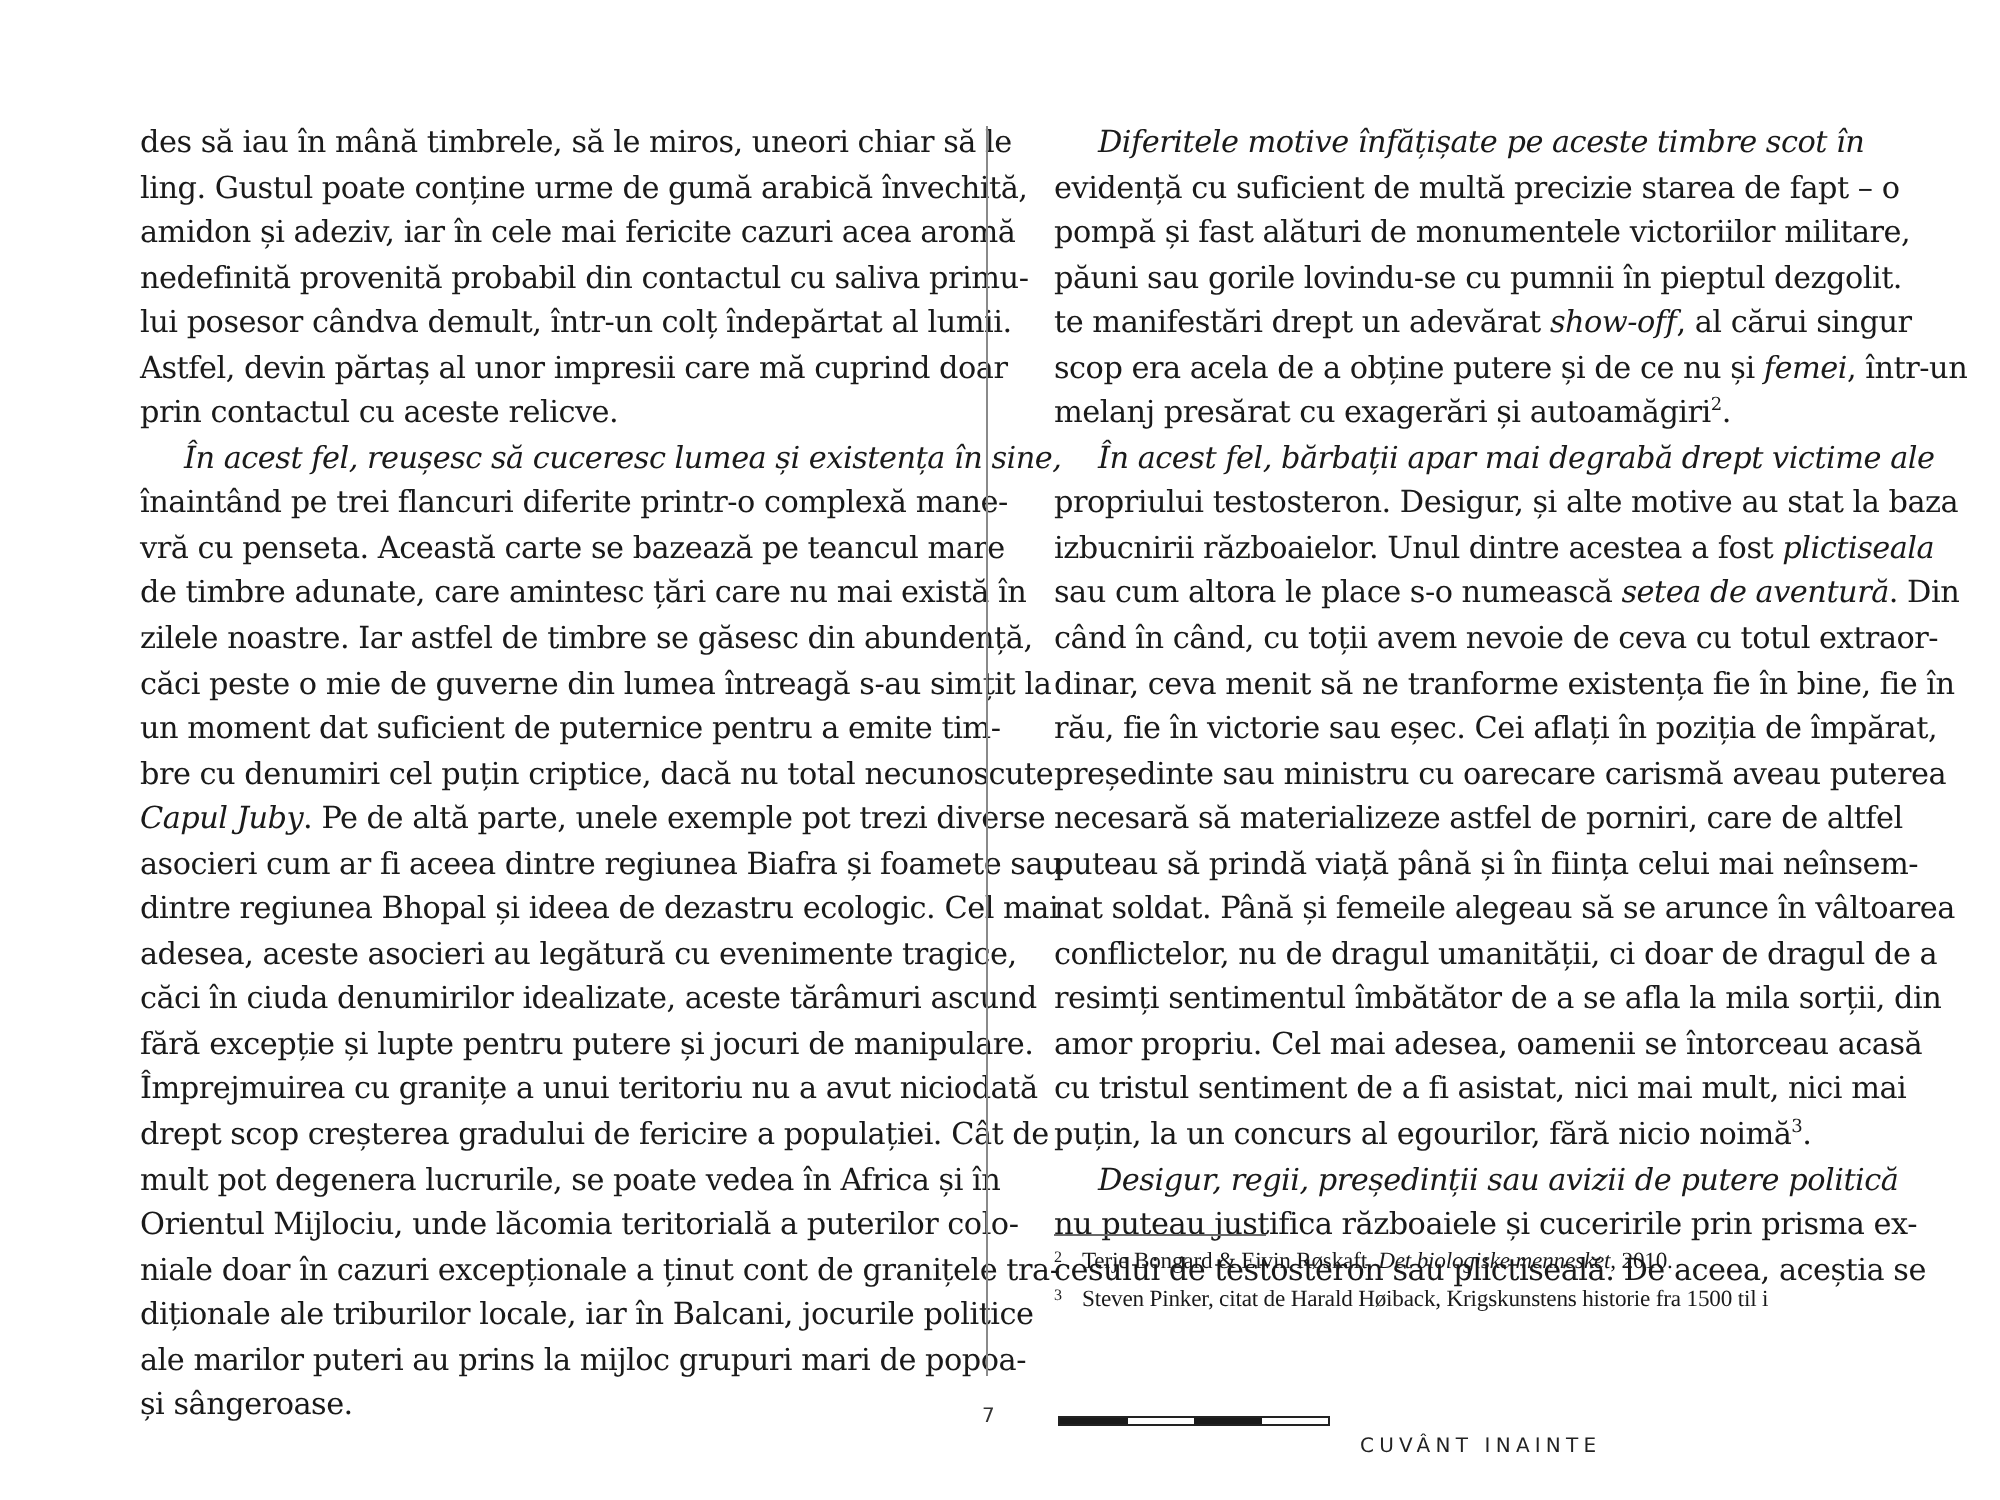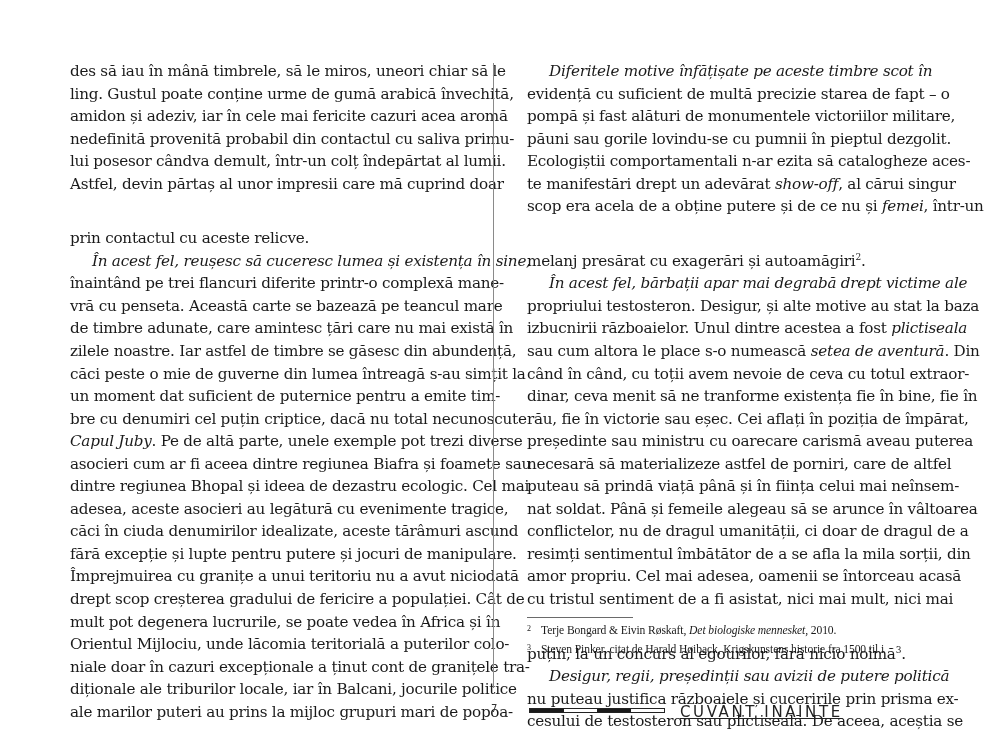--- a/index.html
+++ b/index.html
@@ -9,21 +9,21 @@
       font-family: "DejaVu Serif", "Liberation Serif", serif;
     }
     .column {
       position: absolute; top: 60px;
       font-size: 15.2px; line-height: 22.55px;
       letter-spacing: -0.25px; word-spacing: 0px;
     }
     .col-left { left: 70px; width: 393px; }
     .col-right { left: 527px; width: 392px; }
     .line { display: block; text-align: justify; text-align-last: justify; white-space: nowrap; overflow: visible; }
-    .line.last { text-align-last: left; margin-top: 32px; }
+    .line.last { text-align-last: left; }
     .line.indent { text-indent: 22px; font-style: italic; }
     .ital { font-style: italic; text-align: center; }
     sup { font-size: 9px; line-height: 0; vertical-align: 6px; }
     .divider {
       position: absolute; left: 493px; top: 63px; width: 1px; height: 625px; background: #8a8a8a;
     }
     .footnote-rule {
       position: absolute; left: 527px; top: 617px; width: 106px; height: 1px; background: #6a6a6a;
     }
     .footnotes {
@@ -39,21 +39,21 @@
     }
     .page-number { position: absolute; left: 491px; top: 0; font-size: 10px; color: #333; }
     .progress-bar {
       position: absolute; left: 529px; top: 5px; width: 136px; height: 5px; display: flex;
       border: 1px solid #222; box-sizing: border-box;
     }
     .seg { flex: 1; height: 100%; }
     .seg.filled { background: #1a1a1a; }
     .seg.empty { background: #ffffff; }
     .section-title {
-      position: absolute; left: 680px; top: 0; font-size: 15px; letter-spacing: 2.6px; color: #222; text-decoration: underline;
+      position: absolute; left: 680px; top: 15px; font-size: 10px; letter-spacing: 2.6px; color: #222;
     }
   </style>
 </head>
 <body>
 
 <div class="column col-left">
   <span class="line">des să iau în mână timbrele, să le miros, uneori chiar să le</span>
   <span class="line">ling. Gustul poate conține urme de gumă arabică învechită,</span>
   <span class="line">amidon și adeziv, iar în cele mai fericite cazuri acea aromă</span>
   <span class="line">nedefinită provenită probabil din contactul cu saliva primu-</span>
@@ -84,21 +84,20 @@
   <span class="line last">și sângeroase.</span>
 </div>
 
 <div class="divider"></div>
 
 <div class="column col-right">
   <span class="line indent">Diferitele motive înfățișate pe aceste timbre scot în</span>
   <span class="line">evidență cu suficient de multă precizie starea de fapt – o</span>
   <span class="line">pompă și fast alături de monumentele victoriilor militare,</span>
   <span class="line">păuni sau gorile lovindu-se cu pumnii în pieptul dezgolit.</span>
-  <span class="line">Ecologiștii comportamentali n-ar ezita să catalogheze aces-</span>
   <span class="line"><span>te manifestări drept un adevărat </span><span class="ital">show-off</span><span>, al cărui singur</span></span>
   <span class="line"><span>scop era acela de a obține putere și de ce nu și </span><span class="ital">femei</span><span>, într-un</span></span>
   <span class="line last"><span>melanj presărat cu exagerări și autoamăgiri</span><sup>2</sup><span>.</span></span>
   <span class="line indent">În acest fel, bărbații apar mai degrabă drept victime ale</span>
   <span class="line">propriului testosteron. Desigur, și alte motive au stat la baza</span>
   <span class="line"><span>izbucnirii războaielor. Unul dintre acestea a fost </span><span class="ital">plictiseala</span></span>
   <span class="line"><span>sau cum altora le place s-o numească </span><span class="ital">setea de aventură</span><span>. Din</span></span>
   <span class="line">când în când, cu toții avem nevoie de ceva cu totul extraor-</span>
   <span class="line">dinar, ceva menit să ne tranforme existența fie în bine, fie în</span>
   <span class="line">rău, fie în victorie sau eșec. Cei aflați în poziția de împărat,</span>

